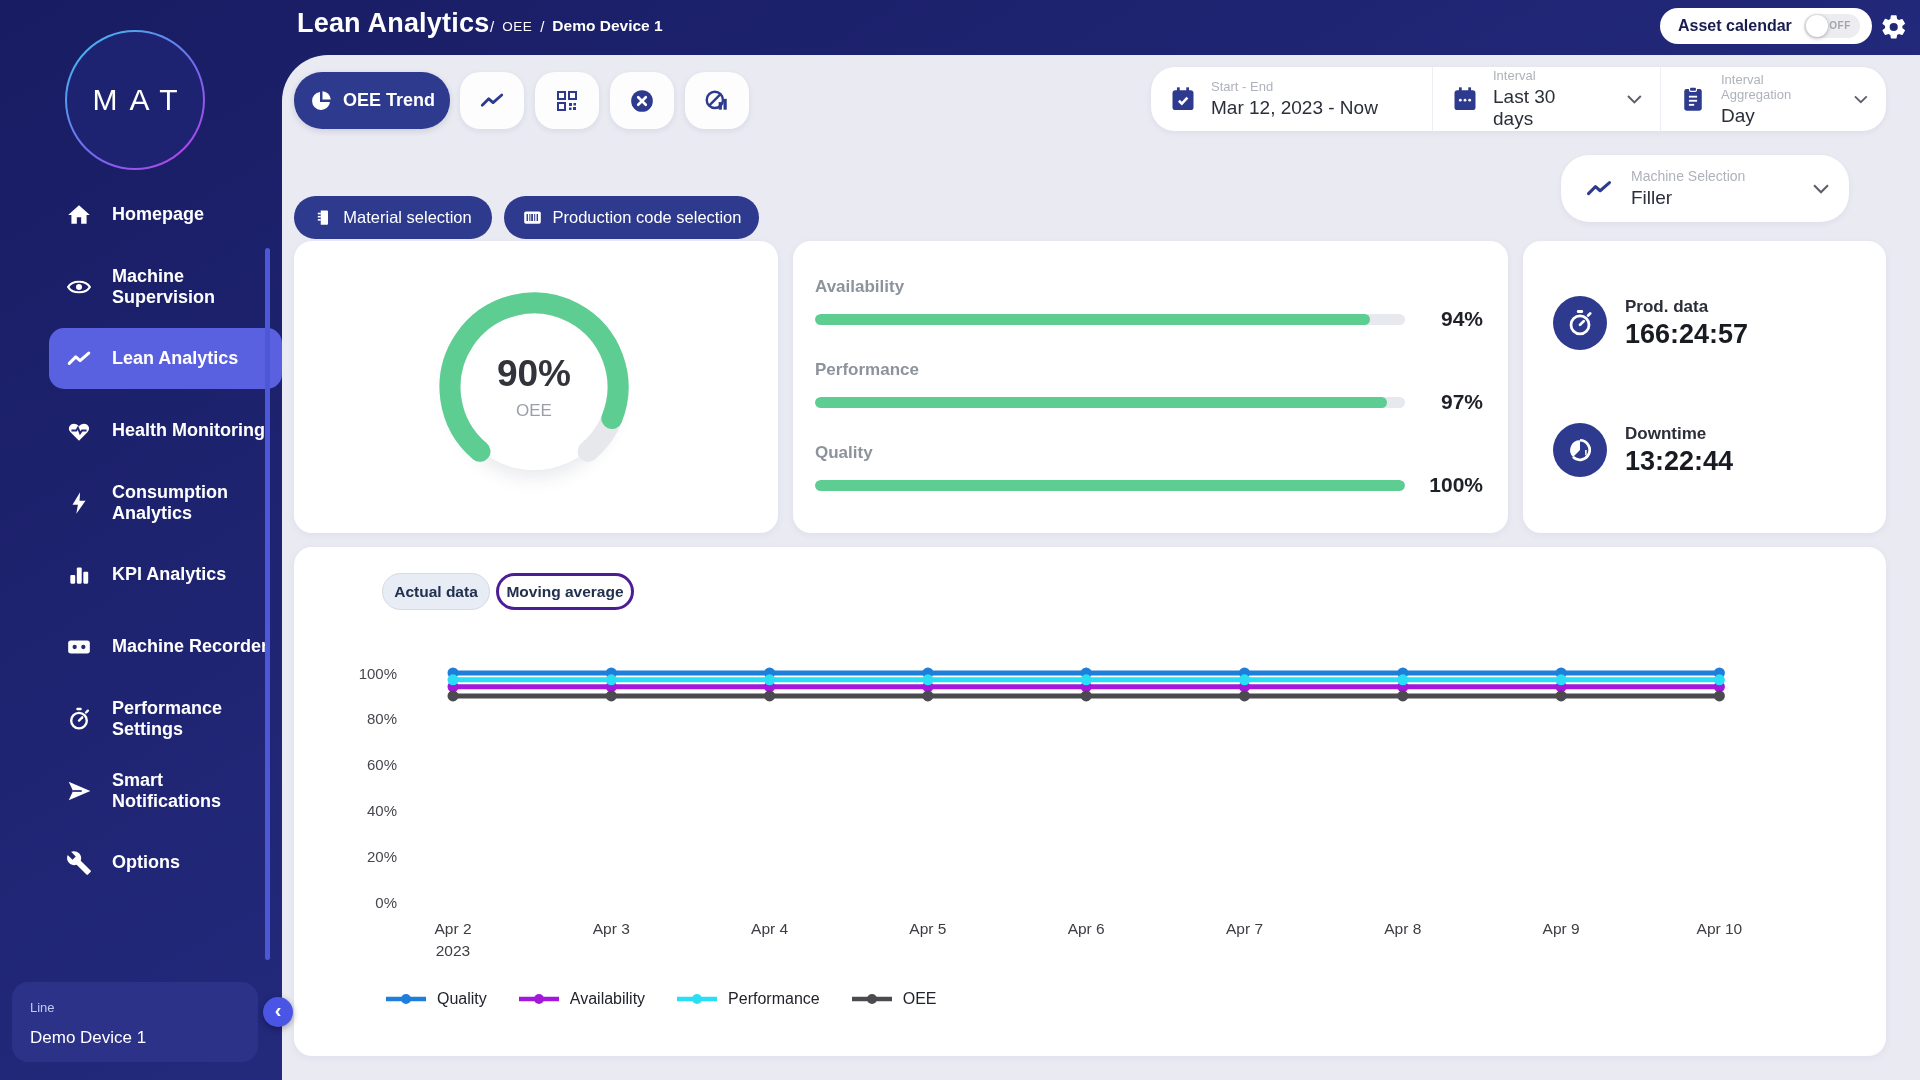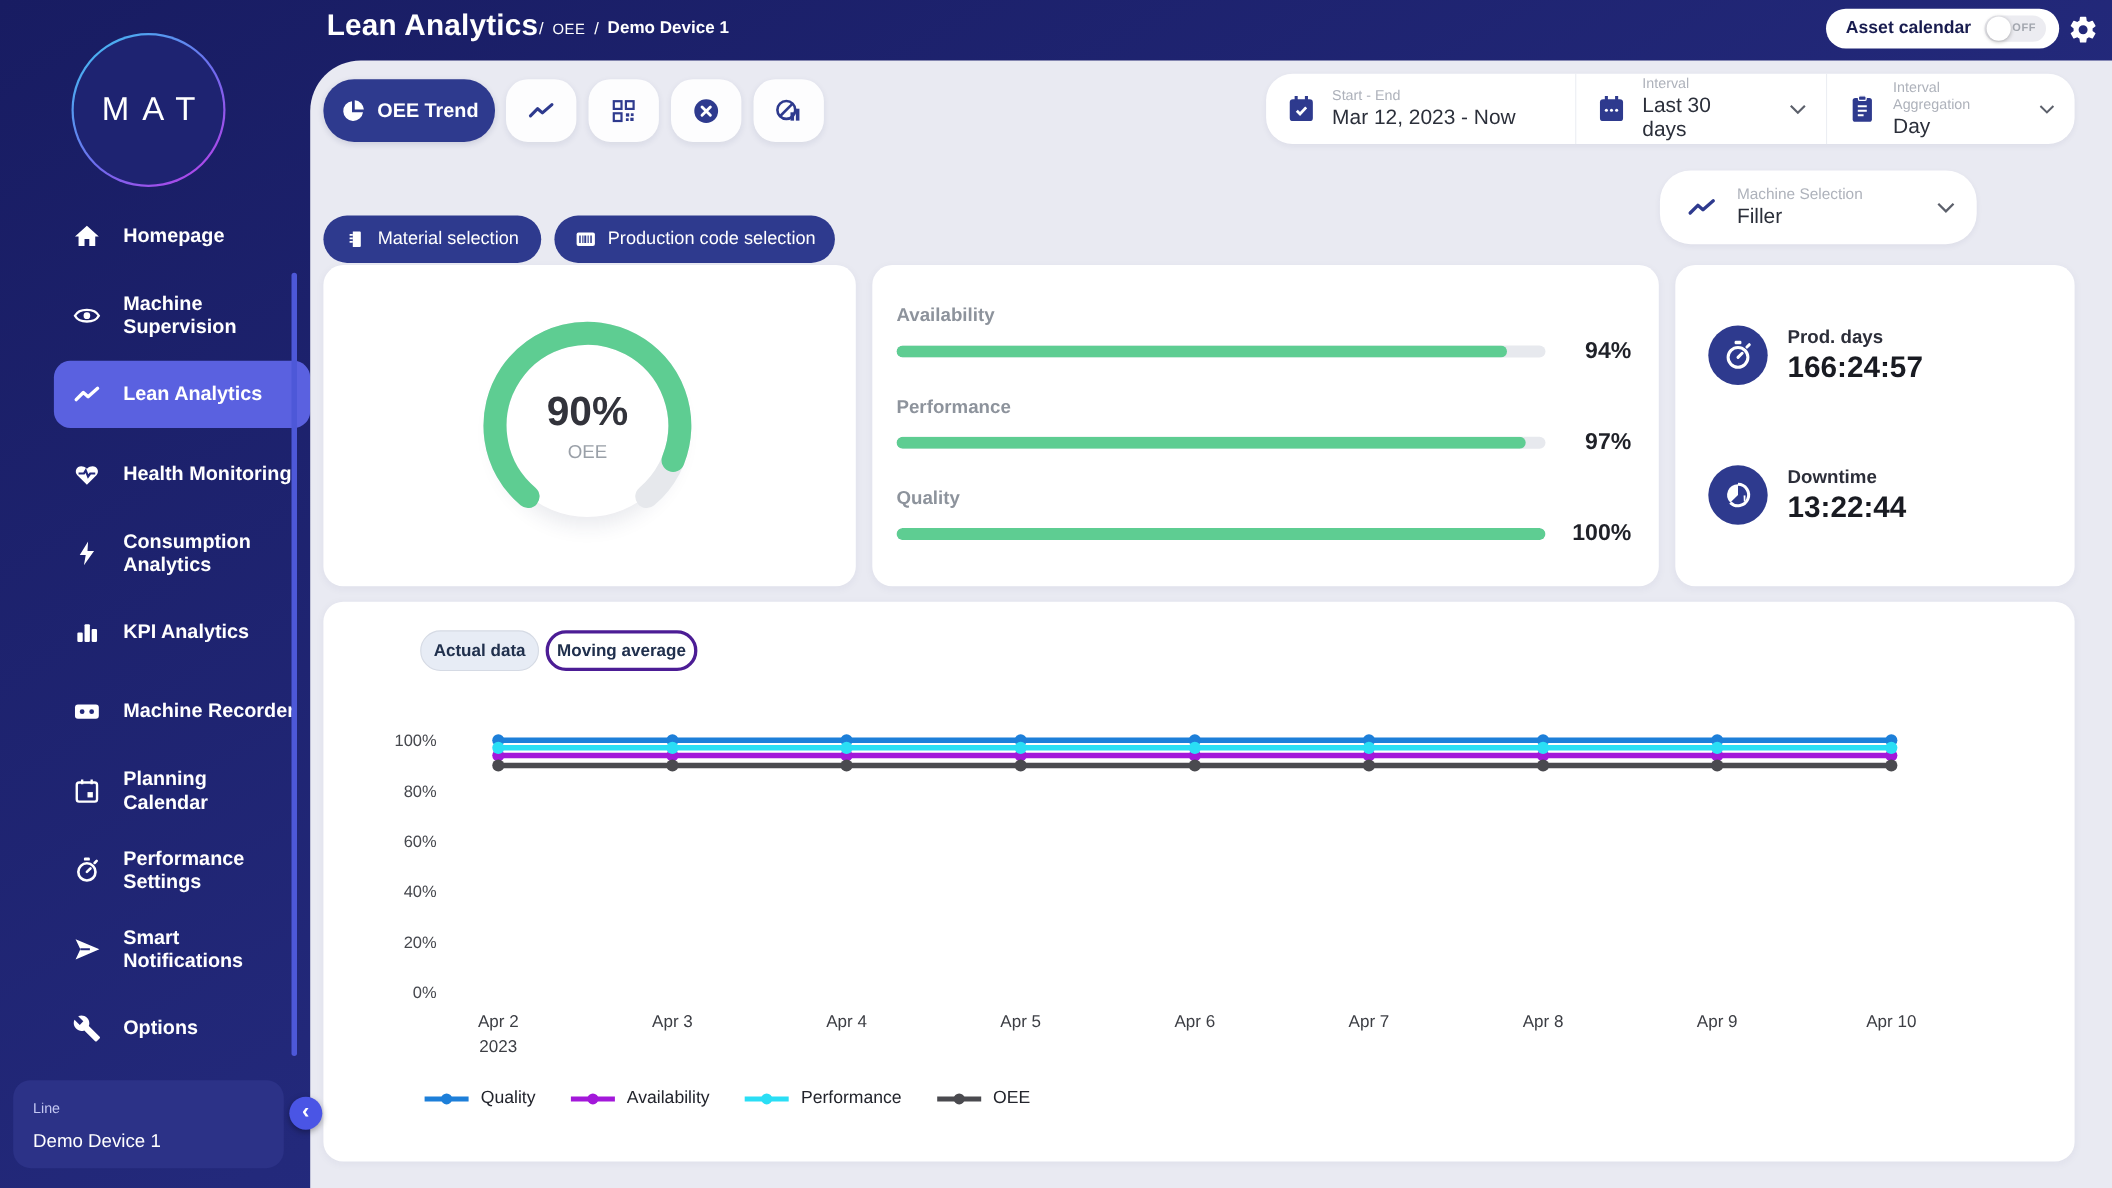--- a/index.html
+++ b/index.html
@@ -49,21 +49,21 @@
   .filter-card{position:absolute;left:1151px;top:67px;width:735px;height:64px;background:#fff;border-radius:24px;
     display:flex;align-items:stretch;box-shadow:0 2px 6px rgba(30,35,90,.06);}
   .f-sec{display:flex;align-items:center;gap:14px;padding:0 18px;box-sizing:border-box;cursor:pointer;}
   .f-sec+.f-sec{border-left:1px solid #eceef3;}
   .f-ico{width:28px;height:28px;flex:0 0 auto;}
   .f-lbl{font-size:13px;color:#aeb2bb;}
   .f-val{font-size:19px;color:#2b2f3a;margin-top:3px;}
   .chev{margin-left:14px;}
   .sel-btn{position:absolute;top:168px;height:43px;border-radius:22px;background:#2e3a8e;color:#fff;
     display:flex;align-items:center;justify-content:center;gap:10px;font-size:16.5px;font-weight:400;cursor:pointer;margin-top:28px;}
-  .machine-card{position:absolute;left:1509px;top:155px;width:288px;height:67px;background:#fff;border-radius:28px;
+  .machine-card{position:absolute;left:1561px;top:155px;width:288px;height:67px;background:#fff;border-radius:28px;
     display:flex;align-items:center;padding:0 20px 0 24px;box-sizing:border-box;cursor:pointer;box-shadow:0 2px 6px rgba(30,35,90,.06);}
   
   .card{position:absolute;background:#fff;border-radius:18px;box-shadow:0 2px 8px rgba(30,35,90,.05);}
   #gauge-card{left:294px;top:241px;width:484px;height:292px;}
   .gauge-wrap{position:absolute;left:135px;top:40px;width:210px;height:212px;}
   .gauge-disc{position:absolute;left:21px;top:21px;width:168px;height:168px;border-radius:50%;background:#fff;
     box-shadow:0 8px 18px rgba(40,45,90,.10);}
   .gauge-text{position:absolute;left:0;top:72px;width:210px;text-align:center;}
   .gauge-text .gv{font-size:37px;font-weight:800;color:#32333b;}
   .gauge-text .gl{font-size:17px;color:#9aa0a8;margin-top:6px;}
@@ -149,30 +149,20 @@
     <div class="nav-item">
       <svg class="nico" viewBox="0 0 24 24">
           <rect x="2" y="6" width="20" height="12" rx="2.5" fill="#fff"></rect>
           <circle cx="8" cy="12" r="2" fill="#23297b"></circle>
           <circle cx="16" cy="12" r="2" fill="#23297b"></circle>
         </svg>
       <span class="nlbl">Machine Recorder</span>
     </div>
     <div class="nav-item">
       <svg class="nico" viewBox="0 0 24 24">
-          <rect x="3.5" y="5" width="17" height="16" rx="2" fill="none" stroke="#fff" stroke-width="2"></rect>
-          <line x1="8" y1="2.5" x2="8" y2="6.5" stroke="#fff" stroke-width="2"></line>
-          <line x1="16" y1="2.5" x2="16" y2="6.5" stroke="#fff" stroke-width="2"></line>
-          <rect x="12.5" y="13" width="4.5" height="4.5" fill="#fff"></rect>
-        </svg>
-      <span class="nlbl">Planning
-Calendar</span>
-    </div>
-    <div class="nav-item">
-      <svg class="nico" viewBox="0 0 24 24">
           <rect x="9.5" y="1.5" width="5" height="2.5" rx="1" fill="#fff"></rect>
           <circle cx="12" cy="13.5" r="7.2" fill="none" stroke="#fff" stroke-width="2.2"></circle>
           <path d="M12 13.5 15 10.5" stroke="#fff" stroke-width="2.2" stroke-linecap="round"></path>
           <line x1="18.5" y1="6" x2="20.2" y2="4.3" stroke="#fff" stroke-width="2.2" stroke-linecap="round"></line>
         </svg>
       <span class="nlbl">Performance
 Settings</span>
     </div>
     <div class="nav-item">
       <svg class="nico" viewBox="0 0 24 24">
@@ -390,21 +380,21 @@
     <div class="time-row" style="top:55px;">
       <div class="time-circ">
         <svg width="30" height="30" viewBox="0 0 24 24">
             <rect x="9.5" y="1.5" width="5" height="2.5" rx="1" fill="#fff"></rect>
             <circle cx="12" cy="13.5" r="7.2" fill="none" stroke="#fff" stroke-width="2.2"></circle>
             <path d="M12 13.5 15 10.5" stroke="#fff" stroke-width="2.2" stroke-linecap="round"></path>
             <line x1="18.5" y1="6" x2="20.2" y2="4.3" stroke="#fff" stroke-width="2.2" stroke-linecap="round"></line>
           </svg>
       </div>
       <div>
-        <div class="time-lbl">Prod. days</div>
+        <div class="time-lbl">Prod. data</div>
         <div class="time-val">166:24:57</div>
       </div>
     </div>
     <div class="time-row" style="top:182px;">
       <div class="time-circ">
         <svg width="30" height="30" viewBox="0 0 24 24">
             <path d="M12 12 V4.2 A7.8 7.8 0 0 0 6.4 17.5 z" fill="#fff"></path>
             <path d="M12 4.2 A7.8 7.8 0 1 1 6.4 17.5" fill="none" stroke="#fff" stroke-width="2.2"></path>
             <text x="15.2" y="18.5" font-size="9" font-weight="bold" fill="#fff">!</text>
           </svg>

